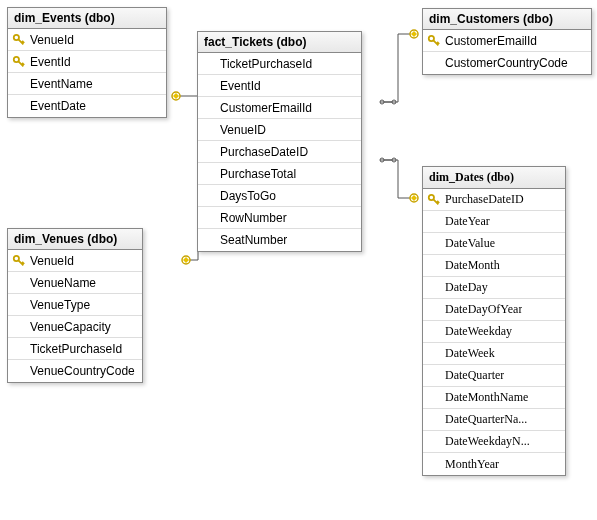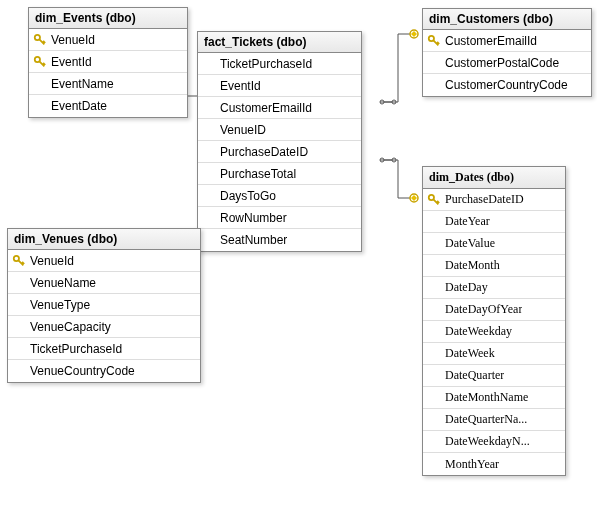--- a/index.html
+++ b/index.html
@@ -103,21 +103,21 @@
       <use href="#pk-end" transform="translate(414,34)"></use>
     </g>
 
     <g>
       <path d="M 380 160 L 398 160 L 398 198 L 412 198" fill="none" stroke="#555" stroke-width="1"></path>
       <use href="#fk-end" transform="translate(388,160)"></use>
       <use href="#pk-end" transform="translate(414,198)"></use>
     </g>
   </svg>
 
-  <div class="table" style="left:7px;top:7px;width:160px;margin-left:21px;">
+  <div class="table" style="left:7px;top:7px;width:160px;">
     <div class="table-header">dim_Events (dbo)</div>
     <div class="table-body">
       <div class="col">
           <span class="key-slot">
             <svg class="key-icon" viewBox="0 0 16 16">
               <circle cx="5" cy="5" r="3" fill="none" stroke="#C8A400" stroke-width="2"></circle>
               <path d="M7 7 L13 13 M11 11 L13 9 M12 12 L14 10" stroke="#C8A400" stroke-width="2" fill="none"></path>
             </svg>
           </span>
           <span class="col-name">VenueId</span>
@@ -191,24 +191,20 @@
           <span class="key-slot">
             <svg class="key-icon" viewBox="0 0 16 16">
               <circle cx="5" cy="5" r="3" fill="none" stroke="#C8A400" stroke-width="2"></circle>
               <path d="M7 7 L13 13 M11 11 L13 9 M12 12 L14 10" stroke="#C8A400" stroke-width="2" fill="none"></path>
             </svg>
           </span>
           <span class="col-name">CustomerEmailId</span>
         </div>
       <div class="col">
           <span class="key-slot"></span>
-          <span class="col-name">CustomerPostalCode</span>
-        </div>
-      <div class="col">
-          <span class="key-slot"></span>
           <span class="col-name">CustomerCountryCode</span>
         </div>
     </div>
   </div>
 
   <div class="table" style="left:422px;top:166px;width:144px;font-family:Liberation Serif, serif;">
     <div class="table-header">dim_Dates (dbo)</div>
     <div class="table-body">
       <div class="col">
           <span class="key-slot">
@@ -263,21 +259,21 @@
           <span class="key-slot"></span>
           <span class="col-name">DateWeekdayN...</span>
         </div>
       <div class="col">
           <span class="key-slot"></span>
           <span class="col-name">MonthYear</span>
         </div>
     </div>
   </div>
 
-  <div class="table" style="left:7px;top:228px;width:194px;">
+  <div class="table" style="left:7px;top:228px;width:136px;">
     <div class="table-header">dim_Venues (dbo)</div>
     <div class="table-body">
       <div class="col">
           <span class="key-slot">
             <svg class="key-icon" viewBox="0 0 16 16">
               <circle cx="5" cy="5" r="3" fill="none" stroke="#C8A400" stroke-width="2"></circle>
               <path d="M7 7 L13 13 M11 11 L13 9 M12 12 L14 10" stroke="#C8A400" stroke-width="2" fill="none"></path>
             </svg>
           </span>
           <span class="col-name">VenueId</span>

